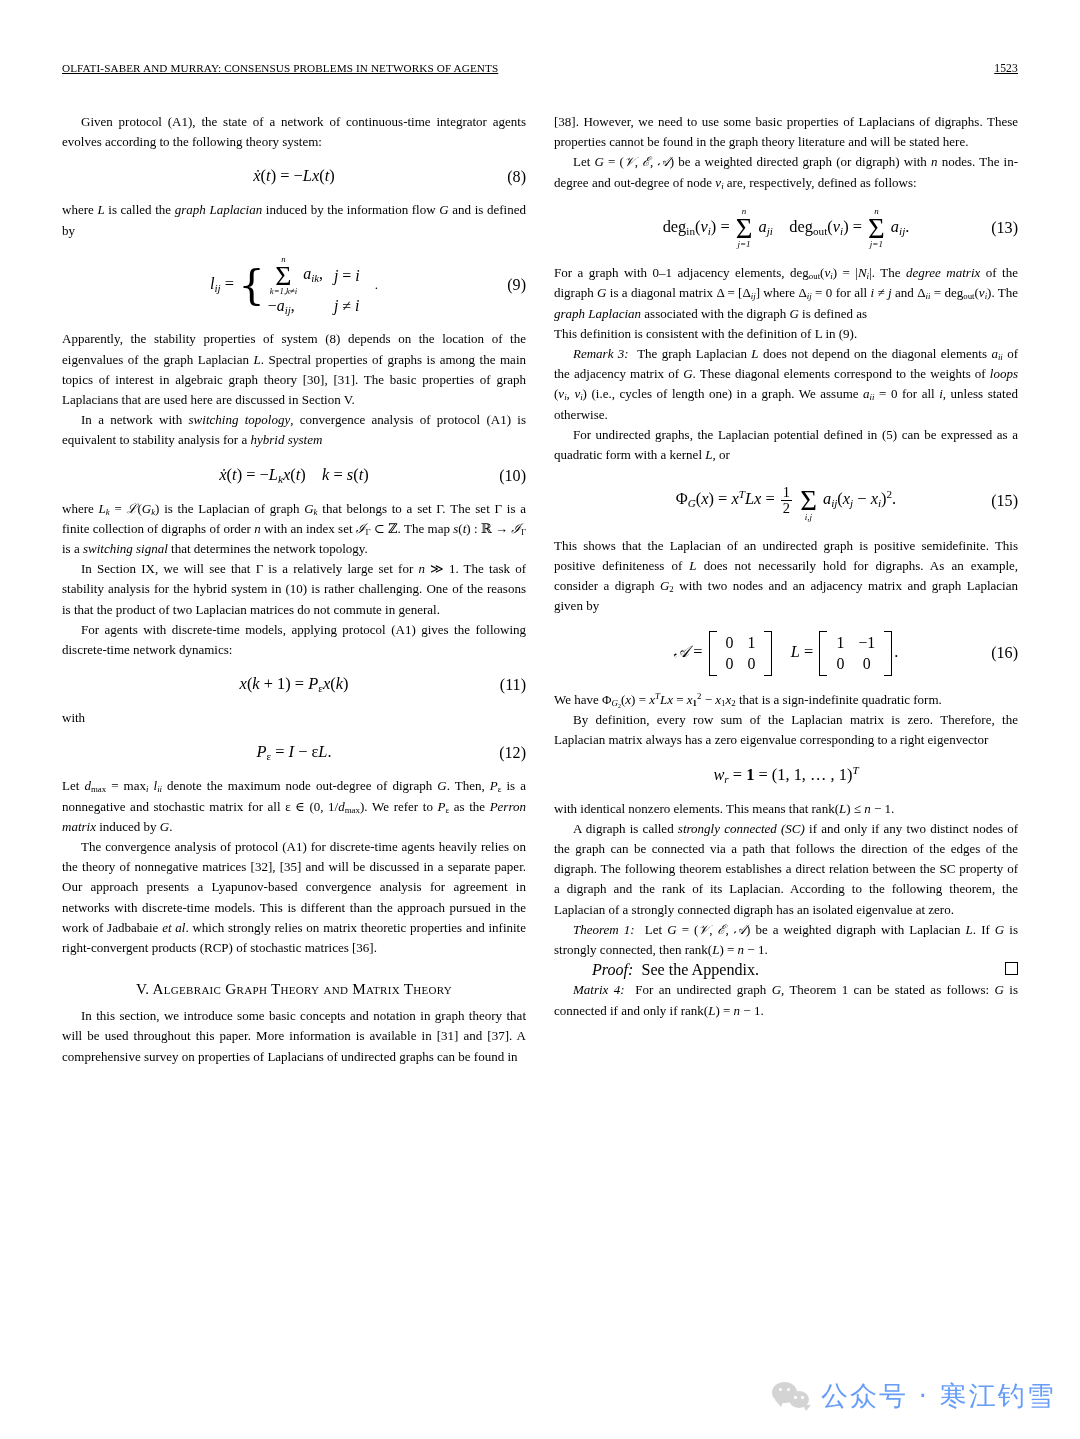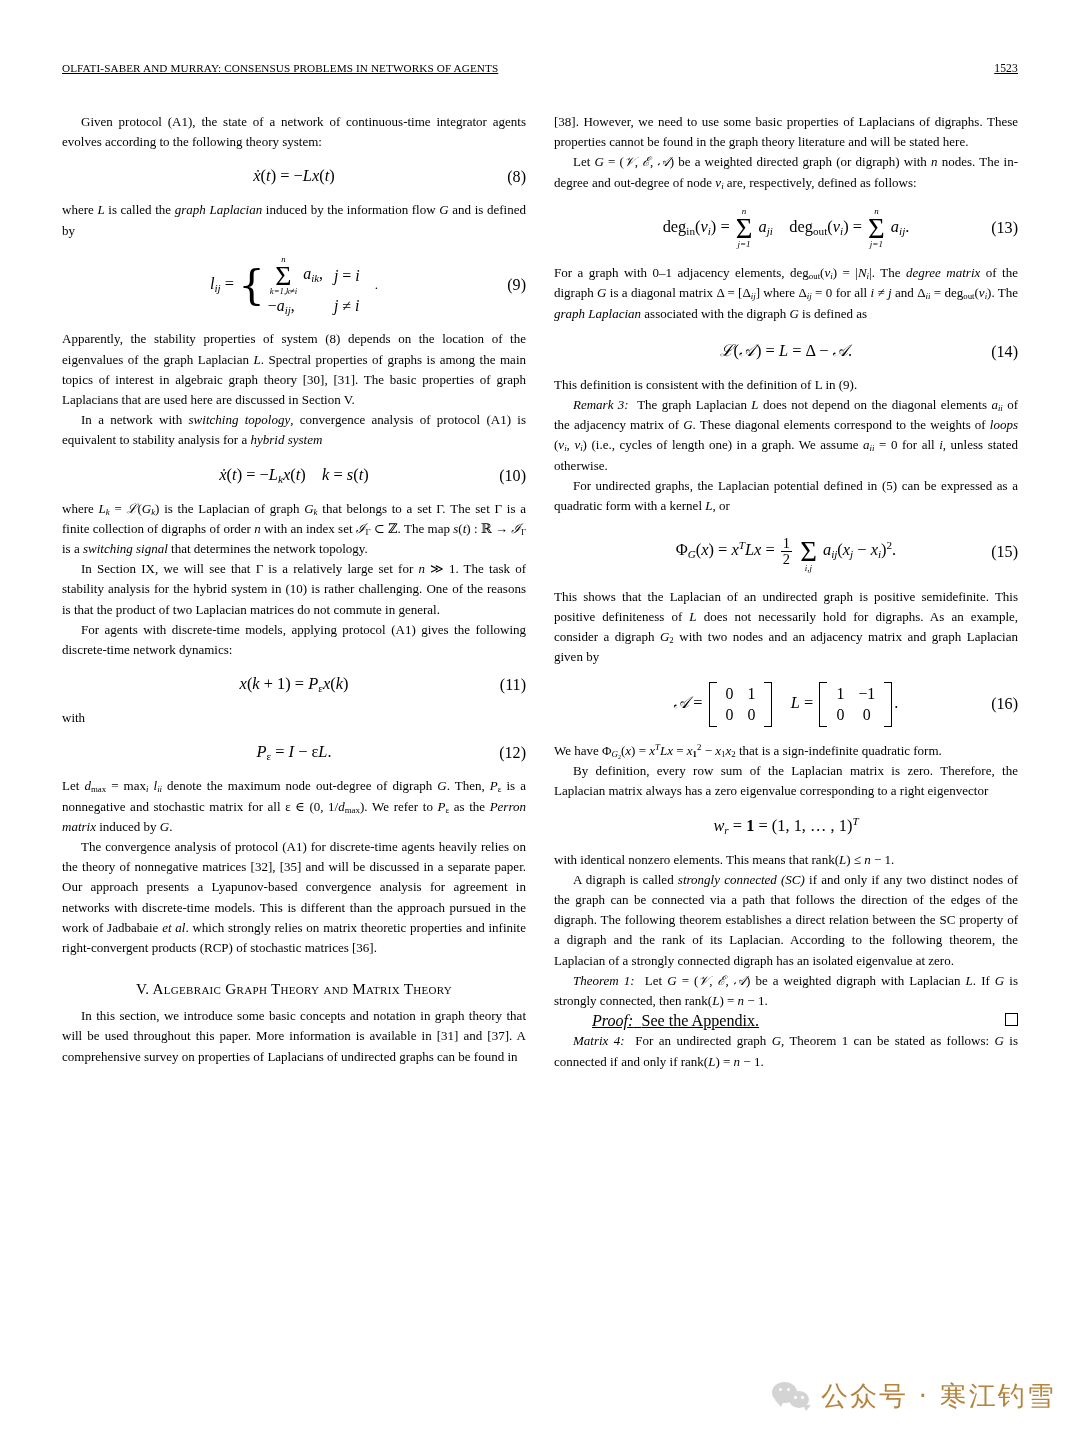--- a/index.html
+++ b/index.html
@@ -181,21 +181,20 @@
     height: 11px;
     border: 1.2px solid #000;
     vertical-align: baseline;
   }
   .proofline {
     display: flex;
     justify-content: space-between;
     align-items: baseline;
     font-size: 16.1px;
     line-height: 20.2px;
-    text-decoration: underline;
   }
   .proofline .pl-text { text-indent: 38px; }
 
   
   .watermark {
     position: absolute;
     left: 772px;
     top: 1378px;
     display: flex;
     align-items: center;
@@ -230,21 +229,21 @@
     border-top: 6px solid #c9c9c9;
   }
   .wm-logo .e { position: absolute; background: #ffffff; border-radius: 50%; width: 3px; height: 3px; }
   .wm-logo .e1 { left: 7px; top: 7px; }
   .wm-logo .e2 { left: 15px; top: 7px; }
   .wm-logo .e3 { left: 22px; top: 15px; width: 2.5px; height: 2.5px; }
   .wm-logo .e4 { left: 29px; top: 15px; width: 2.5px; height: 2.5px; }
   .wm-text {
     font-family: "DejaVu Sans", sans-serif;
     font-size: 27px;
-    color: #a16207;
+    color: #3b82f6;
     letter-spacing: 2px;
     white-space: nowrap;
   }
 </style>
 </head>
 <body>
 
 <div class="page">
 
   <div class="runhead">
@@ -348,26 +347,20 @@
           <var>a</var><sub><var>ji</var></sub> &nbsp;&nbsp;
           <span class="mupright">deg</span><sub class="mupright">out</sub>(<var>v</var><sub><var>i</var></sub>) =
           <span class="bigop"><span class="lim-top"><var>n</var></span><span class="glyph">Σ</span><span class="lim-bot"><var>j</var>=1</span></span>
           <var>a</var><sub><var>ij</var></sub>.
         </span>
         <span class="num">(13)</span>
       </div>
 
       <p class="noindent">For a graph with 0–1 adjacency elements, <span class="mupright">deg</span><sub class="mupright">out</sub>(<var>v</var><sub><var>i</var></sub>) = |<var>N</var><sub><var>i</var></sub>|. The <i>degree matrix</i> of the digraph <var>G</var> is a diagonal matrix Δ = [Δ<sub><var>ij</var></sub>] where Δ<sub><var>ij</var></sub> = 0 for all <var>i</var> ≠ <var>j</var> and Δ<sub><var>ii</var></sub> = <span class="mupright">deg</span><sub class="mupright">out</sub>(<var>v</var><sub><var>i</var></sub>). The <i>graph Laplacian</i> associated with the digraph <var>G</var> is defined as</p>
 
-      <div class="eq">
-        <span class="body">
-          <span class="cal">ℒ</span>(<span class="cal">𝒜︎</span><span class="cal"> </span>) = <var>L</var> = Δ − <span class="cal">𝒜</span>.
-        </span>
-        <span class="num">(14)</span>
-      </div>
 
       <p class="noindent">This definition is consistent with the definition of L in (9).</p>
 
       <p class="indent"><i>Remark 3:</i>&nbsp; The graph Laplacian <var>L</var> does not depend on the diagonal elements <var>a</var><sub><var>ii</var></sub> of the adjacency matrix of <var>G</var>. These diagonal elements correspond to the weights of <i>loops</i> (<var>v</var><sub><var>i</var></sub>, <var>v</var><sub><var>i</var></sub>) (i.e., cycles of length one) in a graph. We assume <var>a</var><sub><var>ii</var></sub> = 0 for all <var>i</var>, unless stated otherwise.</p>
 
       <p class="indent">For undirected graphs, the Laplacian potential defined in (5) can be expressed as a quadratic form with a kernel <var>L</var>, or</p>
 
       <div class="eq tall">
         <span class="body">
           Φ<sub><var>G</var></sub>(<var>x</var>) = <var>x</var><sup><var>T</var></sup><var>L</var><var>x</var> =

